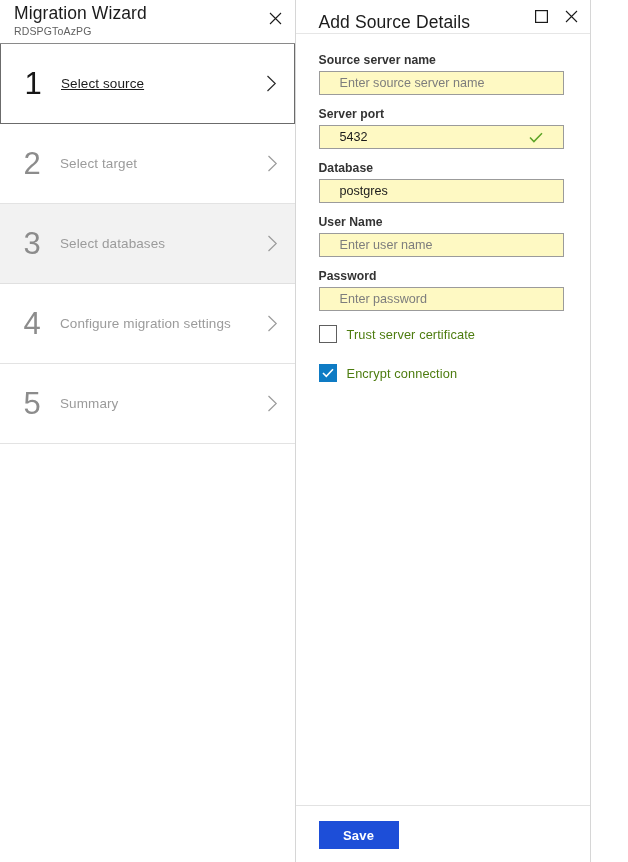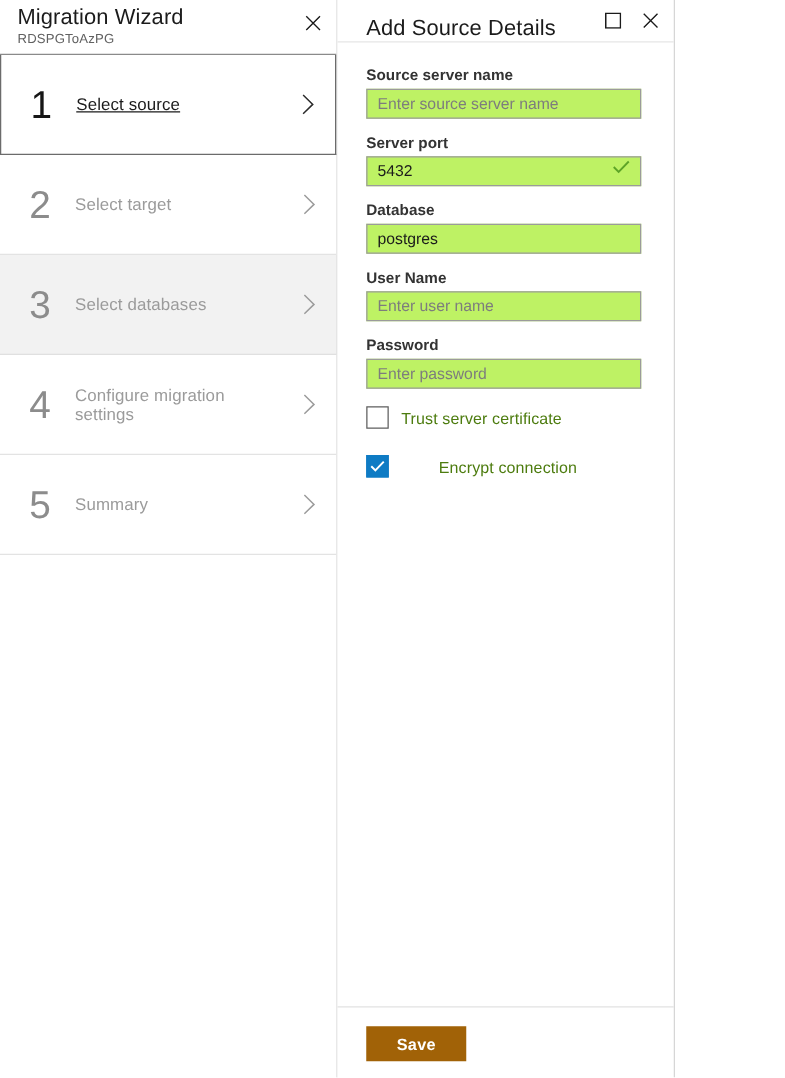--- a/index.html
+++ b/index.html
@@ -12,21 +12,21 @@
     height: 862px;
     background: #ffffff;
     font-family: "Liberation Sans", sans-serif;
     overflow: hidden;
     color: #1b1b1b;
     -webkit-font-smoothing: antialiased;
   }
 
   .app {
     position: relative;
-    width: 540px;
+    width: 591px;
     height: 862px;
     display: flex;
     box-sizing: border-box;
     background: #ffffff;
   }
 
   
   .left-panel {
     position: relative;
     width: 314px;
@@ -195,23 +195,24 @@
     font-weight: 700;
     color: #333333;
     margin-bottom: 4px;
     letter-spacing: 0.05px;
   }
   .field-input {
     position: relative;
     height: 24px;
     box-sizing: border-box;
     border: 1px solid #9b9b9b;
-    background: #bef264;
-    display: flex;
-    padding: 0 8px;
+    background: #fef9c3;
+    display: flex;
+    align-items: center;
+    padding: 0 20px;
   }
   .field-input .value {
     font-size: 12.6px;
     color: #1b1b1b;
     line-height: 22px;
     flex: 1;
     white-space: nowrap;
     overflow: hidden;
   }
   .field-input .value.placeholder {
@@ -228,21 +229,21 @@
   }
   .valid-check svg { display: block; }
 
   .checkbox-row {
     display: flex;
     align-items: center;
     height: 22px;
     margin-top: 10px;
     cursor: pointer;
   }
-  .checkbox-row.second { margin-top: 17px; gap: 30px; }
+  .checkbox-row.second { margin-top: 17px; }
   .cb {
     width: 18px;
     height: 18px;
     box-sizing: border-box;
     border: 1px solid #5e5e5e;
     background: #ffffff;
     flex: 0 0 auto;
     display: flex;
     align-items: center;
     justify-content: center;
@@ -263,21 +264,21 @@
   .footer {
     flex: 0 0 auto;
     height: 57px;
     box-sizing: border-box;
     border-top: 1px solid #e2e2e2;
     padding: 15px 0 0 23px;
   }
   .save-btn {
     width: 80px;
     height: 28px;
-    background: #a16207;
+    background: #1d4ed8;
     color: #ffffff;
     border: none;
     font-size: 13px;
     font-weight: 700;
     font-family: "Liberation Sans", sans-serif;
     cursor: pointer;
     letter-spacing: 0.2px;
     padding: 0;
   }
 </style>

